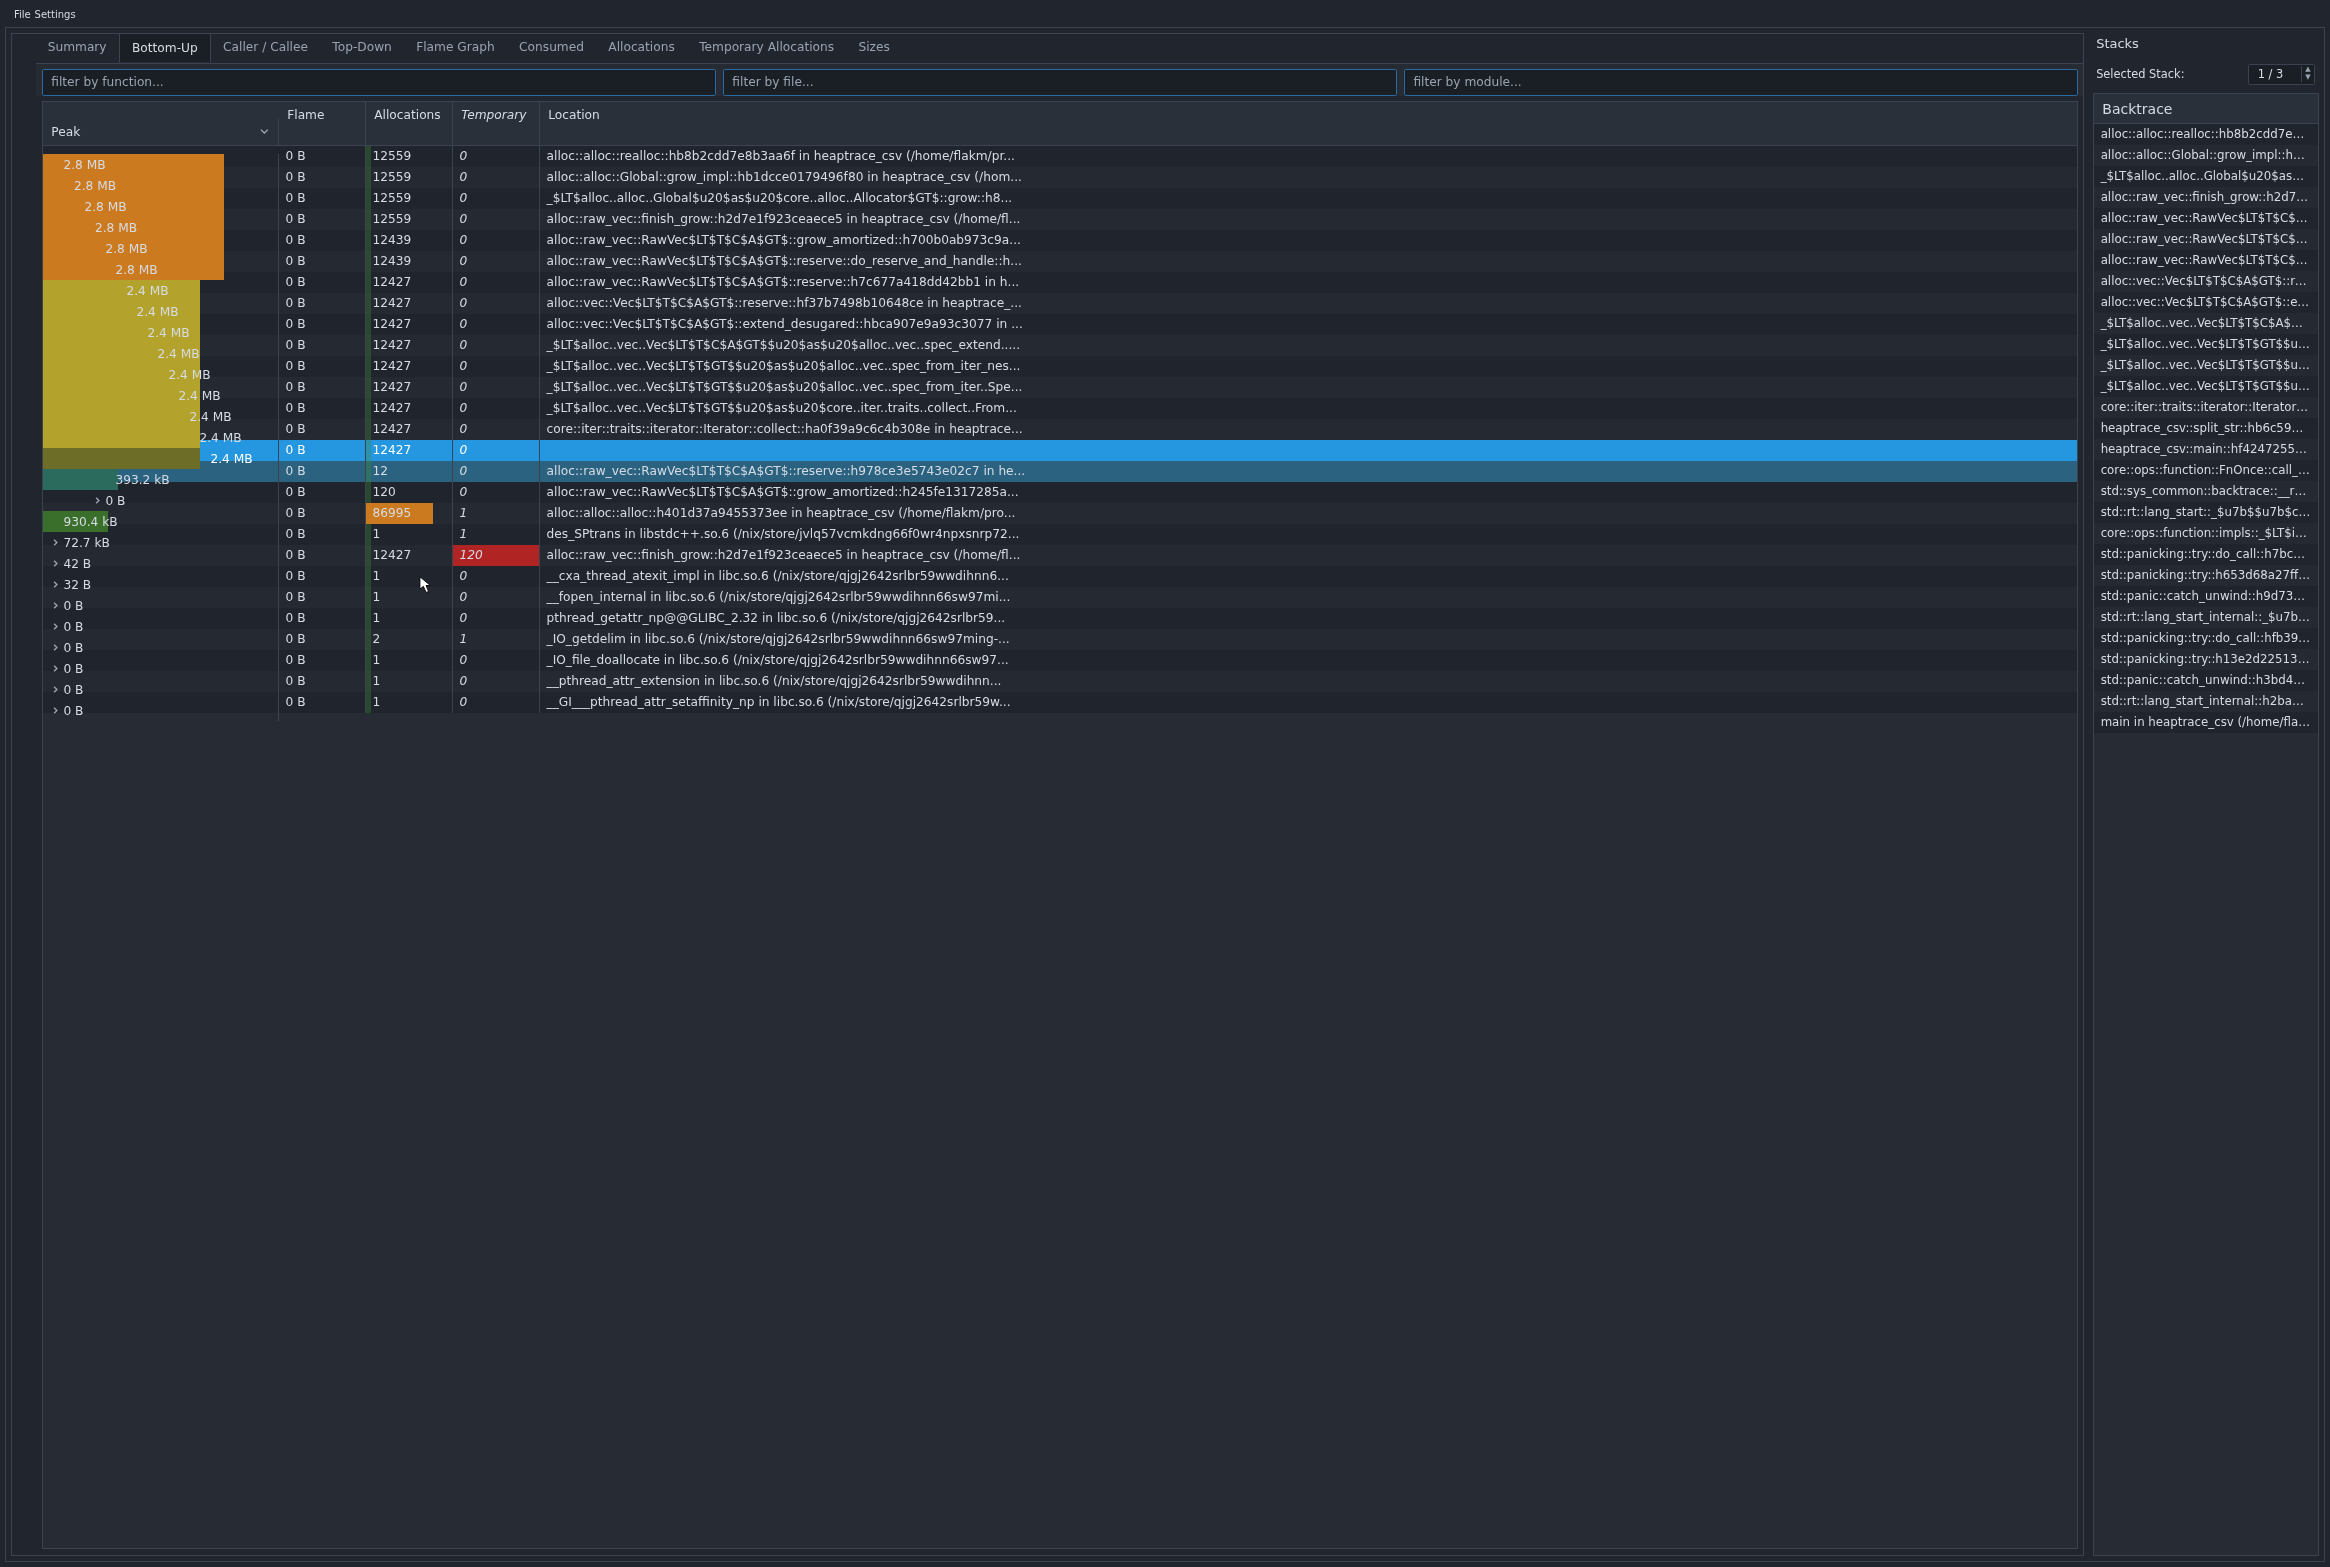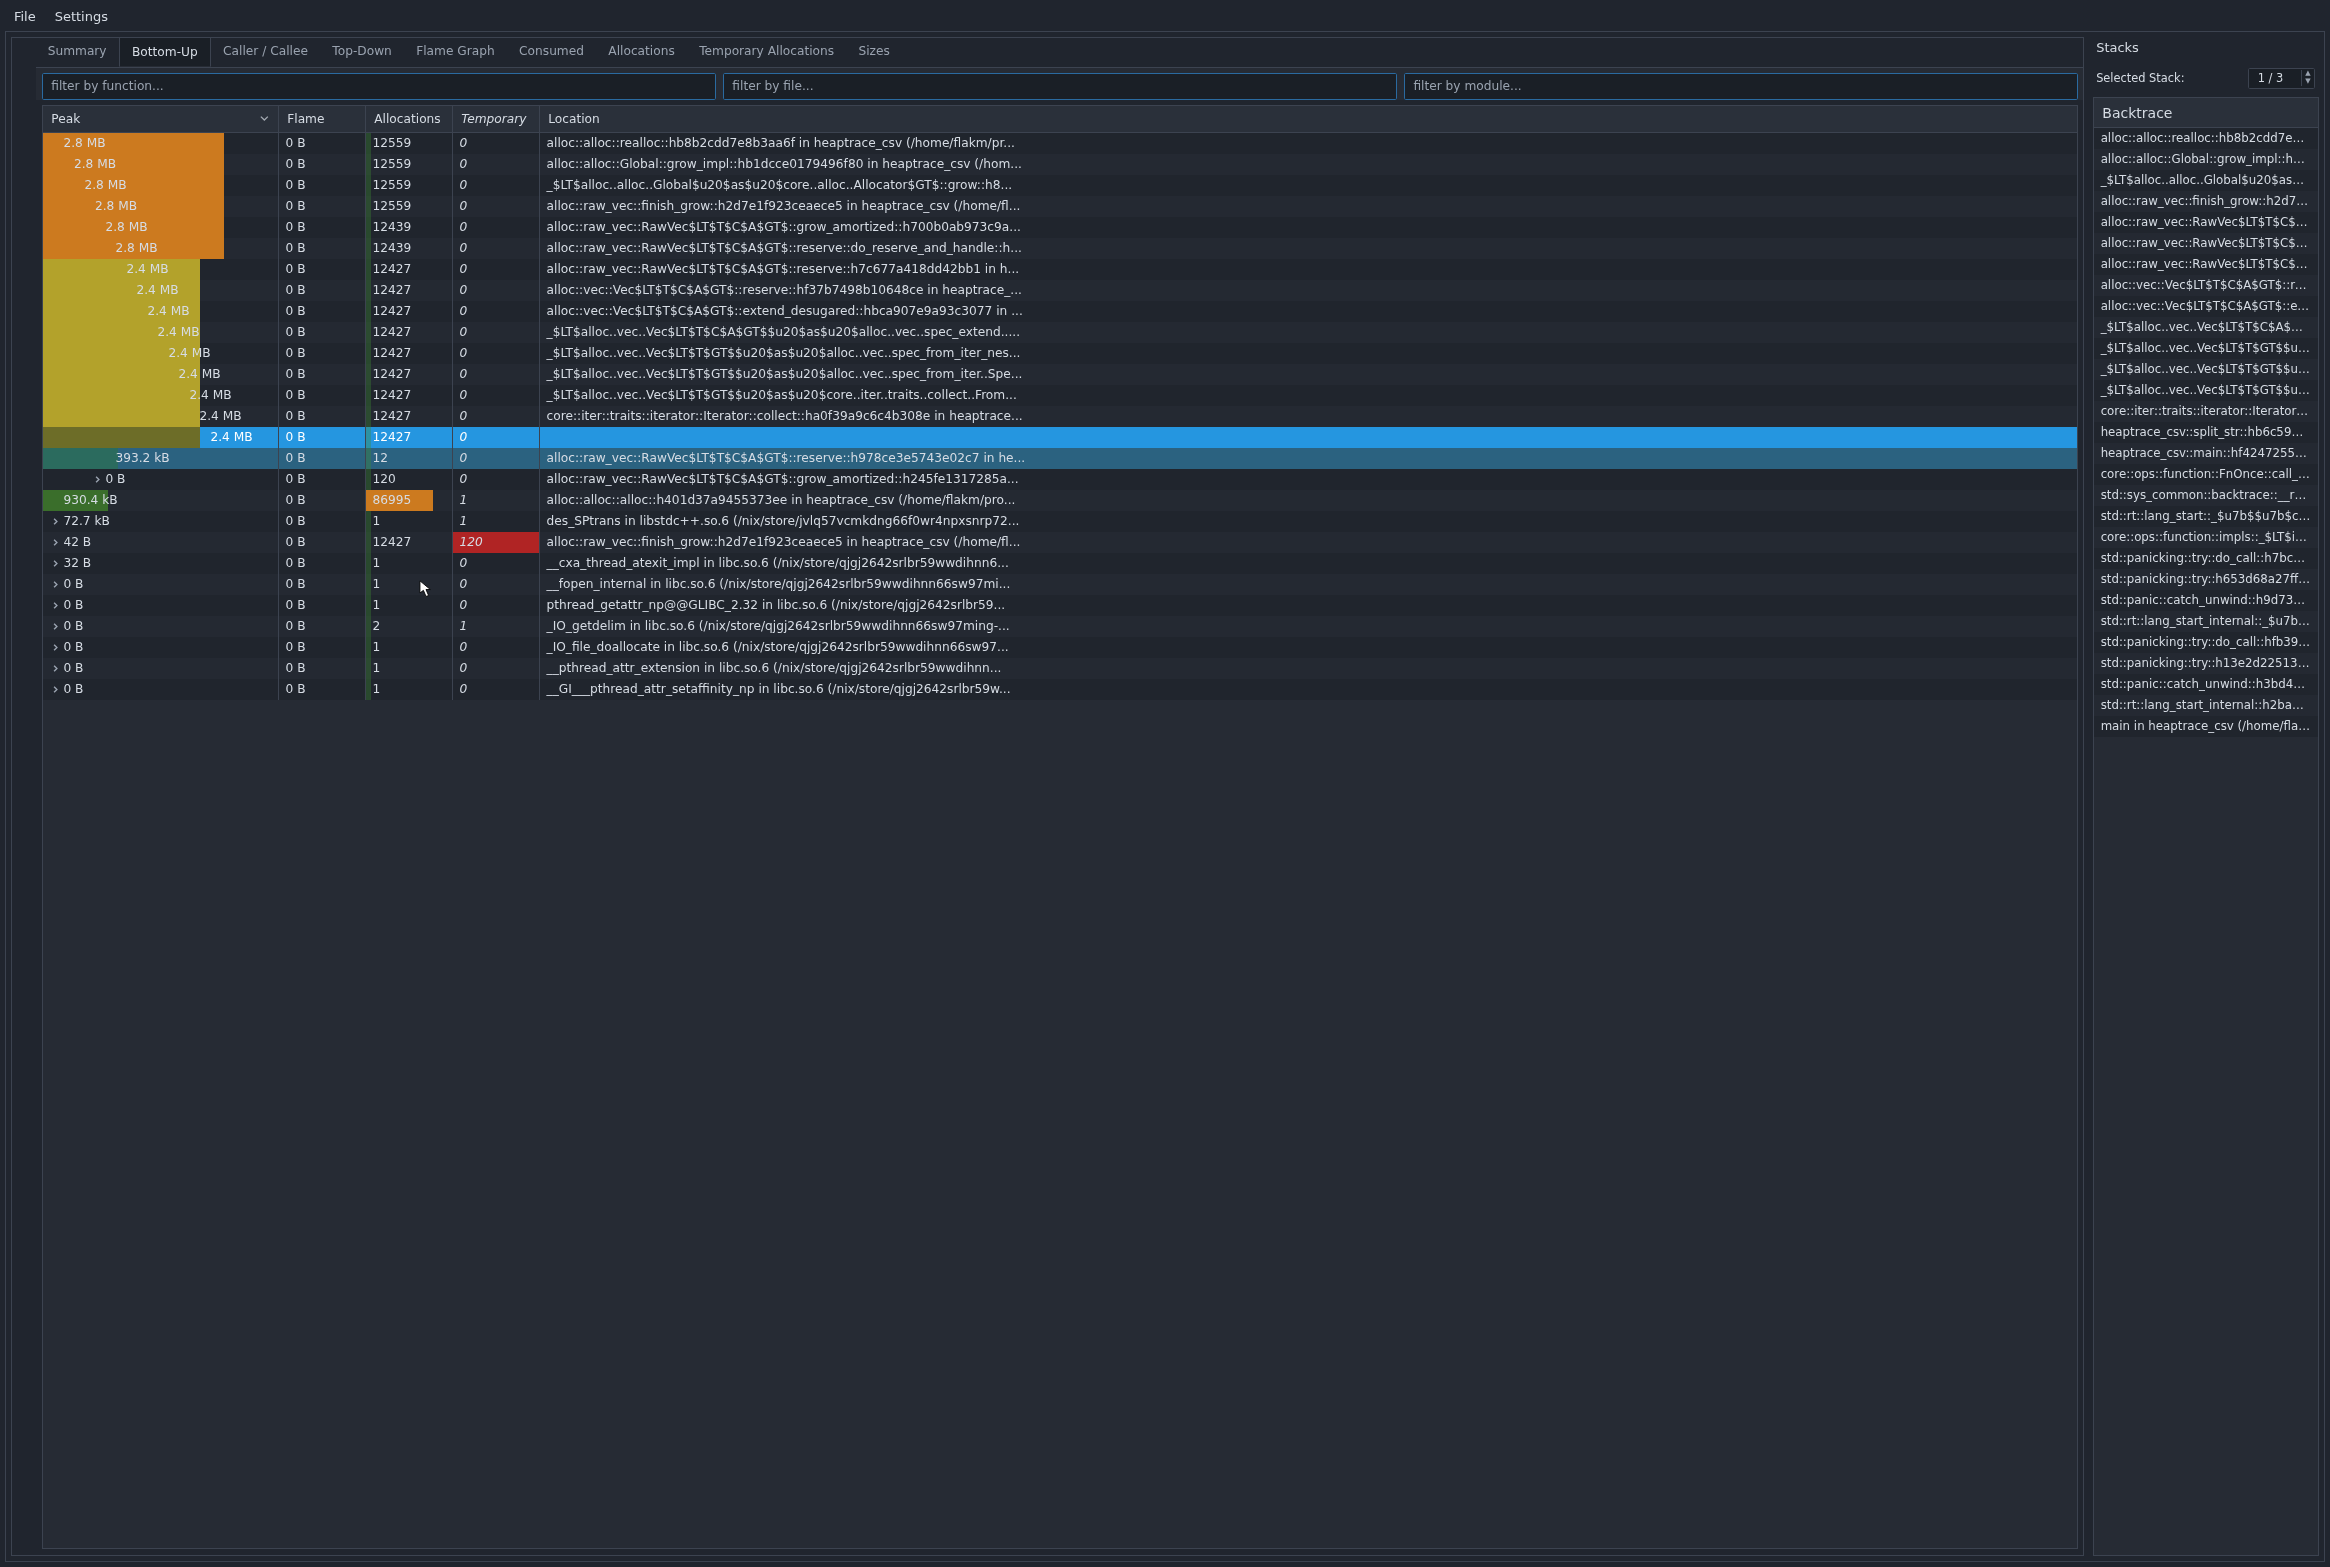--- a/index.html
+++ b/index.html
@@ -15,41 +15,41 @@
     --bar-olive:#b3a22b;
     --bar-teal:#2b6b5e;
     --bar-red:#b02424;
     --bar-green:#3a6e2b;
     --drop-olive:#6d6d28;
   }
   *{box-sizing:border-box;font-family:"DejaVu Sans","Noto Sans","Segoe UI",Arial,sans-serif;}
   html,body{margin:0;height:100%;background:var(--bg);color:var(--text);font-size:11.4px;}
   body{display:flex;flex-direction:column;padding:5.2px;}
 
-  .menubar{display:flex;gap:19px;padding:3.5px 8.7px 7px 8.7px;font-size:13px;}
+  .menubar{display:flex;gap:4px;padding:3.5px 8.7px 7px 8.7px;font-size:10px;}
   .menubar span{cursor:default;}
 
   .content{flex:1;display:flex;gap:8.7px;border:0.9px solid var(--border);padding:5.2px;min-height:0;}
   .left-pane{flex:1;min-width:0;display:flex;flex-direction:column;border:0.9px solid var(--border);padding-left:24px;}
   .right-pane{width:226px;display:flex;flex-direction:column;}
 
   .tabbar{display:flex;font-size:12.2px;margin-left:-0.9px;margin-top:-0.9px;}
   .tab{padding:7px 12.2px;color:var(--text-dim);white-space:nowrap;cursor:default;}
   .tab.active{color:var(--text);background:var(--bg-darker);border:0.9px solid var(--border);border-bottom:0.9px solid var(--panel);}
 
   .filters{display:flex;gap:7px;padding:5.2px 5.2px 0 5.2px;background:var(--panel);border-top:0.9px solid var(--border);}
   .filters input{flex:1;background:var(--bg-darker);border:0.9px solid #2a6aa0;color:var(--text);padding:5.2px 8.7px;font-size:12.2px;outline:none;border-radius:1.7px;}
   .filters input::placeholder{color:var(--text-dim);}
 
   .table-wrap{flex:1;background:var(--panel);margin:5.2px;border:0.9px solid var(--border);overflow:auto;position:relative;}
   .thead,.row{display:flex;font-size:12.2px;}
   .thead{position:sticky;top:0;background:#2a303a;z-index:2;}
   .cell{padding:3.5px 7px;white-space:nowrap;overflow:hidden;text-overflow:ellipsis;border-right:0.9px solid var(--border);}
   .thead .cell{padding:6.1px 8.7px;border-bottom:0.9px solid var(--border);}
-  .peak-cell{width:236px;display:flex;align-items:center;position:relative;}
+  .peak-cell{width:236px;display:flex;align-items:center;position:relative;margin-top:17px;}
   .leaked-cell{width:87px;}
   .alloc-cell{width:87px;position:relative;}
   .temp-cell{width:87px;position:relative;font-style:italic;}
   .loc-cell{flex:1;min-width:0;border-right:none;}
   .sort-ind{margin-left:auto;opacity:0.7;}
 
   .tbody .row{height:21px;align-items:center;}
   .tbody .row:nth-child(even){background:#242932;}
   .tbody .row:nth-child(odd){background:#20252d;}
   .tbody .row.highlight{background:var(--hl-blue)!important;color:#fff;}

